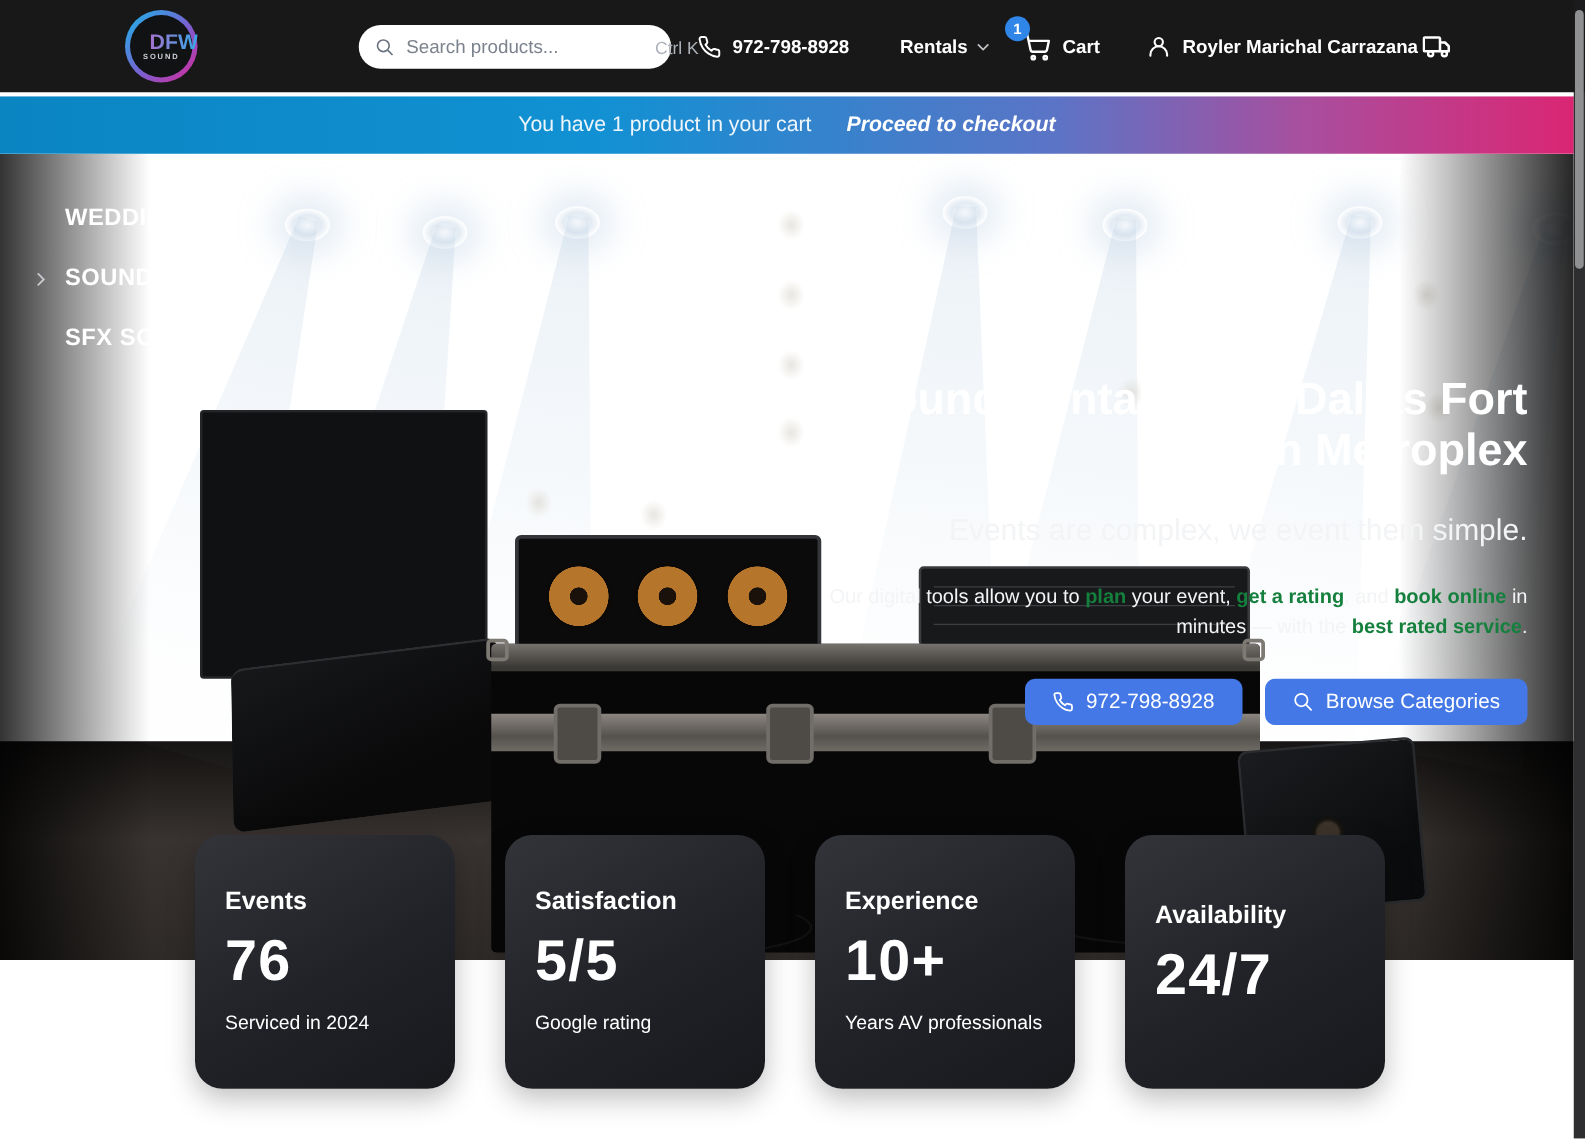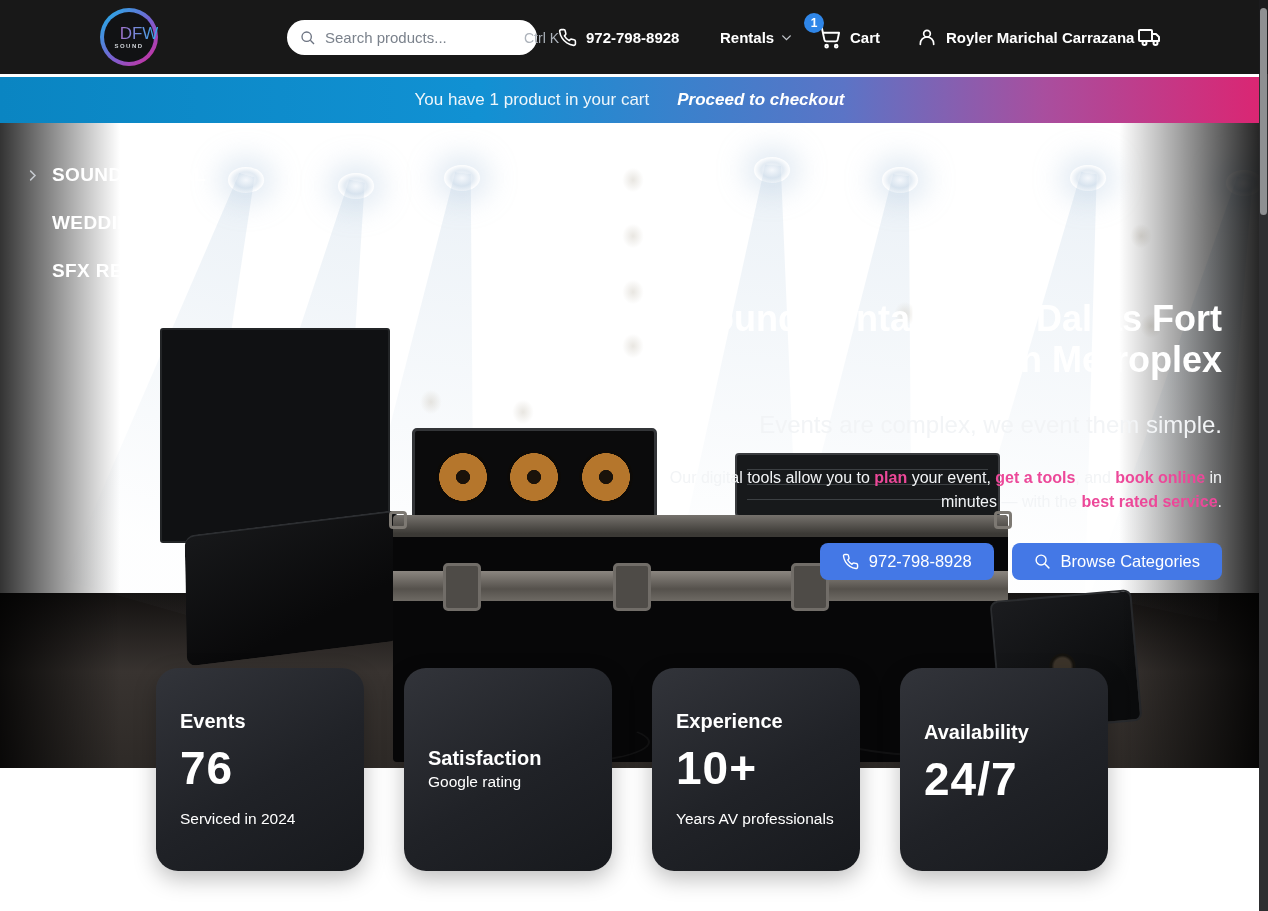--- a/index.html
+++ b/index.html
@@ -9,21 +9,21 @@
 
   
   .site-header { position:absolute; top:0; left:0; width:1268px; height:74px;
     background:#181818; display:flex; align-items:center; z-index:30; }
   .logo-wrap { position:absolute; left:100px; top:8px; width:58px; height:58px; cursor:pointer; }
   .logo-ring { width:58px; height:58px; border-radius:50%;
     background:linear-gradient(135deg,#29a8e6 10%,#7b5fd0 55%,#d02c9c 95%);
     display:flex; align-items:center; justify-content:center; }
   .logo-inner { width:50px; height:50px; border-radius:50%; background:#111214;
     display:flex; flex-direction:column; align-items:center; justify-content:center; }
-  .logo-text { font-size:17px; font-weight:normal; letter-spacing:0;
+  .logo-text { font-size:17px; font-weight:bold; letter-spacing:0;
     background:linear-gradient(90deg,#e056c0,#35a7e8);
     -webkit-background-clip:text; background-clip:text; color:transparent; line-height:16px;padding-left:20px; }
   .logo-sub { font-size:6px; font-weight:bold; color:#cfd3d8; letter-spacing:1.5px; margin-top:1px; }
 
   .search-pill { position:absolute; left:287px; top:20px; width:250px; height:35px;
     background:#ffffff; border-radius:18px; display:flex; align-items:center; padding:16px 13px; }
   .search-pill svg { flex:0 0 auto; }
   .search-input { border:none; outline:none; background:transparent; flex:1; margin-left:9px;
     font-size:15px; color:#333; font-family:"Liberation Sans", sans-serif; }
   .search-input::placeholder { color:#7b828c; }
@@ -115,21 +115,21 @@
     color:#ffffff; font-weight:bold; font-size:19px; letter-spacing:0.4px; cursor:pointer; }
   .hero-menu-item .chev { width:24px; display:flex; justify-content:center; color:#c6cacf; }
   .hero-menu-item .chev-empty { width:24px; }
 
   
   .hero-content { position:absolute; right:37px; top:175px; width:610px; text-align:right; z-index:5; }
   .hero-title { color:#fff; font-size:36px; line-height:41px; font-weight:bold;
     width:545px; margin-left:auto; }
   .hero-subtitle { color:#f2f4f6; font-size:24px; font-weight:400; margin-top:31px; }
   .hero-paragraph { color:#f2f4f6; font-size:16px; line-height:24px; margin-top:27px; }
-  .hero-paragraph strong { font-weight:bold; color:#ec4899; }
+  .hero-paragraph strong { font-weight:bold; color:#15803d; }
   .hero-buttons { display:flex; justify-content:flex-end; gap:18px; margin-top:29px; }
   .btn-blue { display:flex; align-items:center; gap:10px; height:37px; padding:0 22px;
     background:#4478e6; border:none; border-radius:8px; color:#fff; font-size:16.5px;
     font-family:"Liberation Sans", sans-serif; cursor:pointer; }
 
   
   .stats { position:absolute; left:156px; top:668px; display:flex; gap:40px; z-index:10; }
   .stat-card { width:208px; height:203px; border-radius:22px; padding:18px 24px;
     background:linear-gradient(150deg,#32343a 0%, #202227 55%, #17191d 100%);
     color:#fff; display:flex; flex-direction:column; justify-content:center;
@@ -284,41 +284,41 @@
 
       <div class="cable" style="left:430px; top:596px; width:220px; height:46px;"></div>
       <div class="cable" style="left:700px; top:560px; width:260px; height:60px; transform:rotate(14deg);"></div>
 
       <div class="vignette-right"></div>
       <div class="vignette-left"></div>
     </div>
 
     <nav class="hero-menu">
       <div class="hero-menu-item">
+        <span class="chev-empty"></span>
+        <span>WEDDINGS</span>
+      </div>
+      <div class="hero-menu-item">
         <span class="chev">
           <svg width="15" height="15" viewBox="0 0 24 24" fill="none" stroke="#c6cacf" stroke-width="2.4" stroke-linecap="round">
               <polyline points="9 5 16 12 9 19"></polyline>
             </svg>
         </span>
         <span>SOUND RENTAL</span>
       </div>
       <div class="hero-menu-item">
         <span class="chev-empty"></span>
-        <span>WEDDINGS</span>
-      </div>
-      <div class="hero-menu-item">
-        <span class="chev-empty"></span>
-        <span>SFX RENTAL</span>
+        <span>SFX SOUND</span>
       </div>
     </nav>
 
     <div class="hero-content">
       <h1 class="hero-title">Sound Rental in the Dallas Fort Worth Metroplex</h1>
       <div class="hero-subtitle">Events are complex, we event them simple.</div>
-      <p class="hero-paragraph"><span>Our digital tools allow you to </span><strong>plan</strong><span> your event, </span><strong>get a tools</strong><span>, and </span><strong>book online</strong><span> in minutes — with the </span><strong>best rated service</strong><span>.</span></p>
+      <p class="hero-paragraph"><span>Our digital tools allow you to </span><strong>plan</strong><span> your event, </span><strong>get a rating</strong><span>, and </span><strong>book online</strong><span> in minutes — with the </span><strong>best rated service</strong><span>.</span></p>
       <div class="hero-buttons">
         <button class="btn-blue">
           <svg width="17" height="17" viewBox="0 0 24 24" fill="none" stroke="#fff" stroke-width="2" stroke-linecap="round" stroke-linejoin="round">
               <path d="M22 16.92v3a2 2 0 0 1-2.18 2 19.79 19.79 0 0 1-8.63-3.07 19.5 19.5 0 0 1-6-6 19.79 19.79 0 0 1-3.07-8.67A2 2 0 0 1 4.11 2h3a2 2 0 0 1 2 1.72c.127.96.361 1.903.7 2.81a2 2 0 0 1-.45 2.11L8.09 9.91a16 16 0 0 0 6 6l1.27-1.27a2 2 0 0 1 2.11-.45c.907.339 1.85.573 2.81.7A2 2 0 0 1 22 16.92z"></path>
             </svg>
           <span>972-798-8928</span>
         </button>
         <button class="btn-blue">
           <svg width="17" height="17" viewBox="0 0 24 24" fill="none" stroke="#fff" stroke-width="2" stroke-linecap="round">
               <circle cx="10" cy="10" r="7"></circle>
@@ -331,20 +331,21 @@
   </section>
 
   <div class="stats">
     <div class="stat-card">
       <div class="stat-title">Events</div>
       <div class="stat-value">76</div>
       <div class="stat-caption">Serviced in 2024</div>
     </div>
     <div class="stat-card">
       <div class="stat-title">Satisfaction</div>
+      <div class="stat-value">5/5</div>
       <div class="stat-caption">Google rating</div>
     </div>
     <div class="stat-card">
       <div class="stat-title">Experience</div>
       <div class="stat-value">10+</div>
       <div class="stat-caption">Years AV professionals</div>
     </div>
     <div class="stat-card">
       <div class="stat-title">Availability</div>
       <div class="stat-value">24/7</div>

